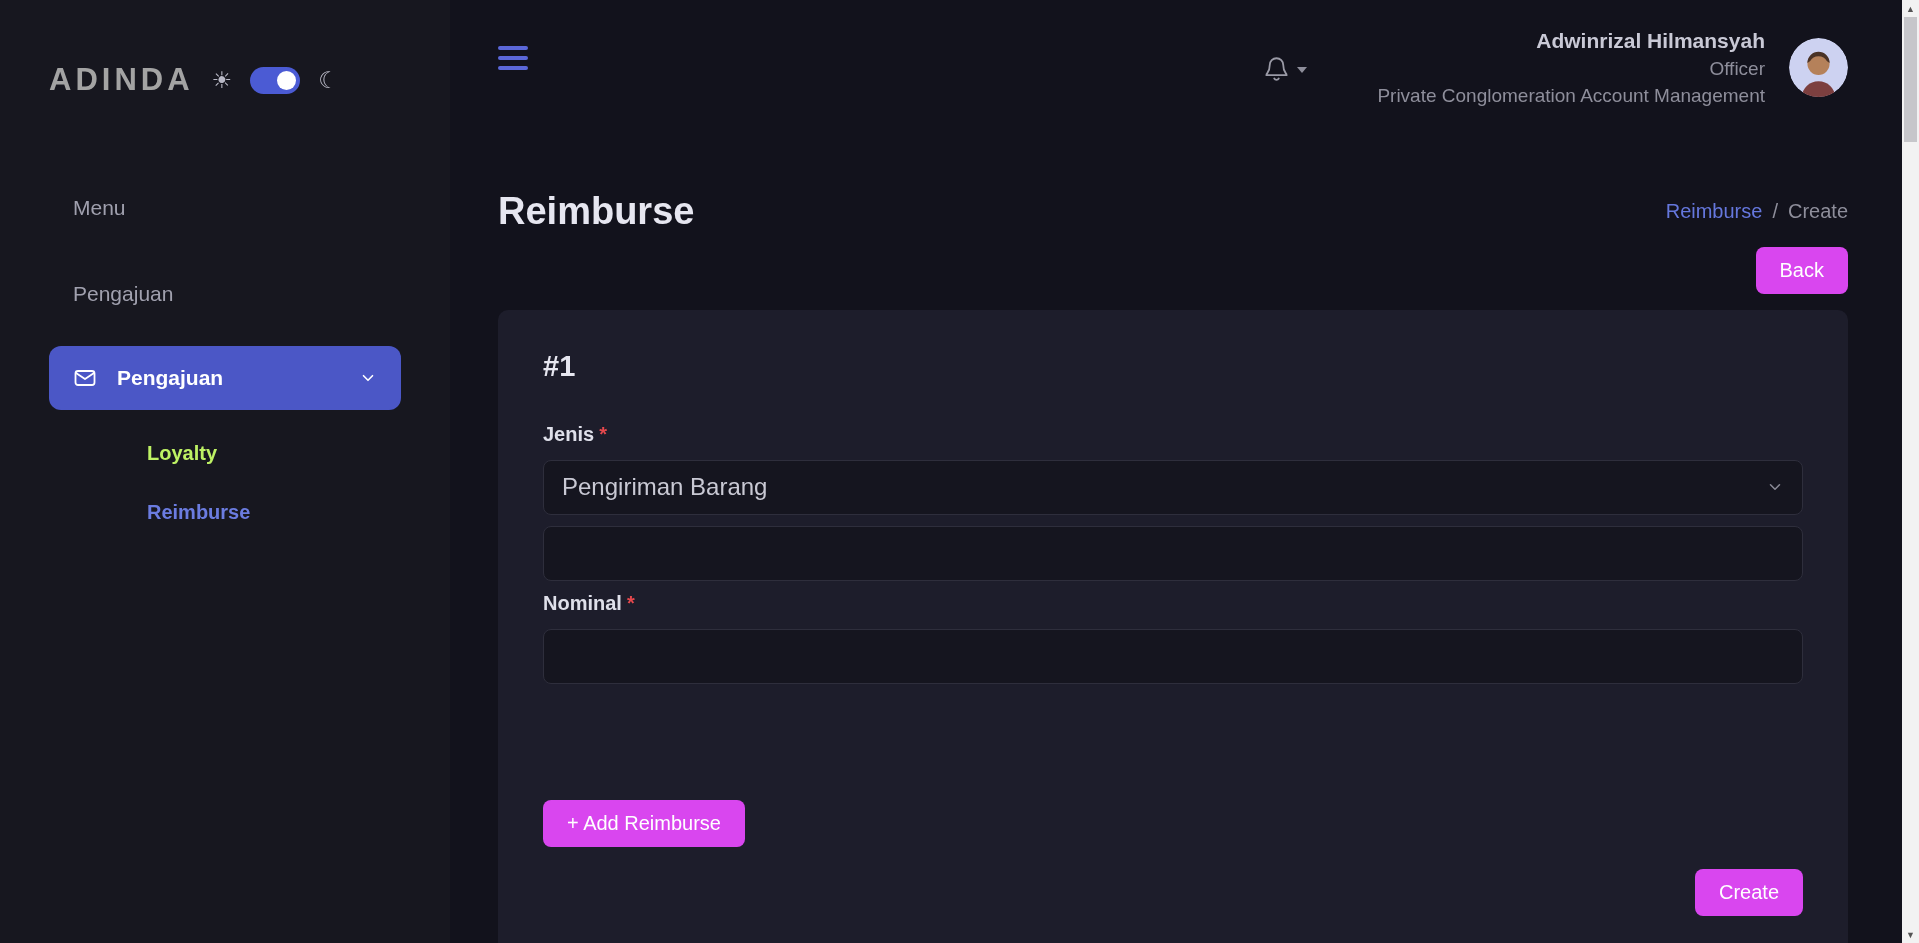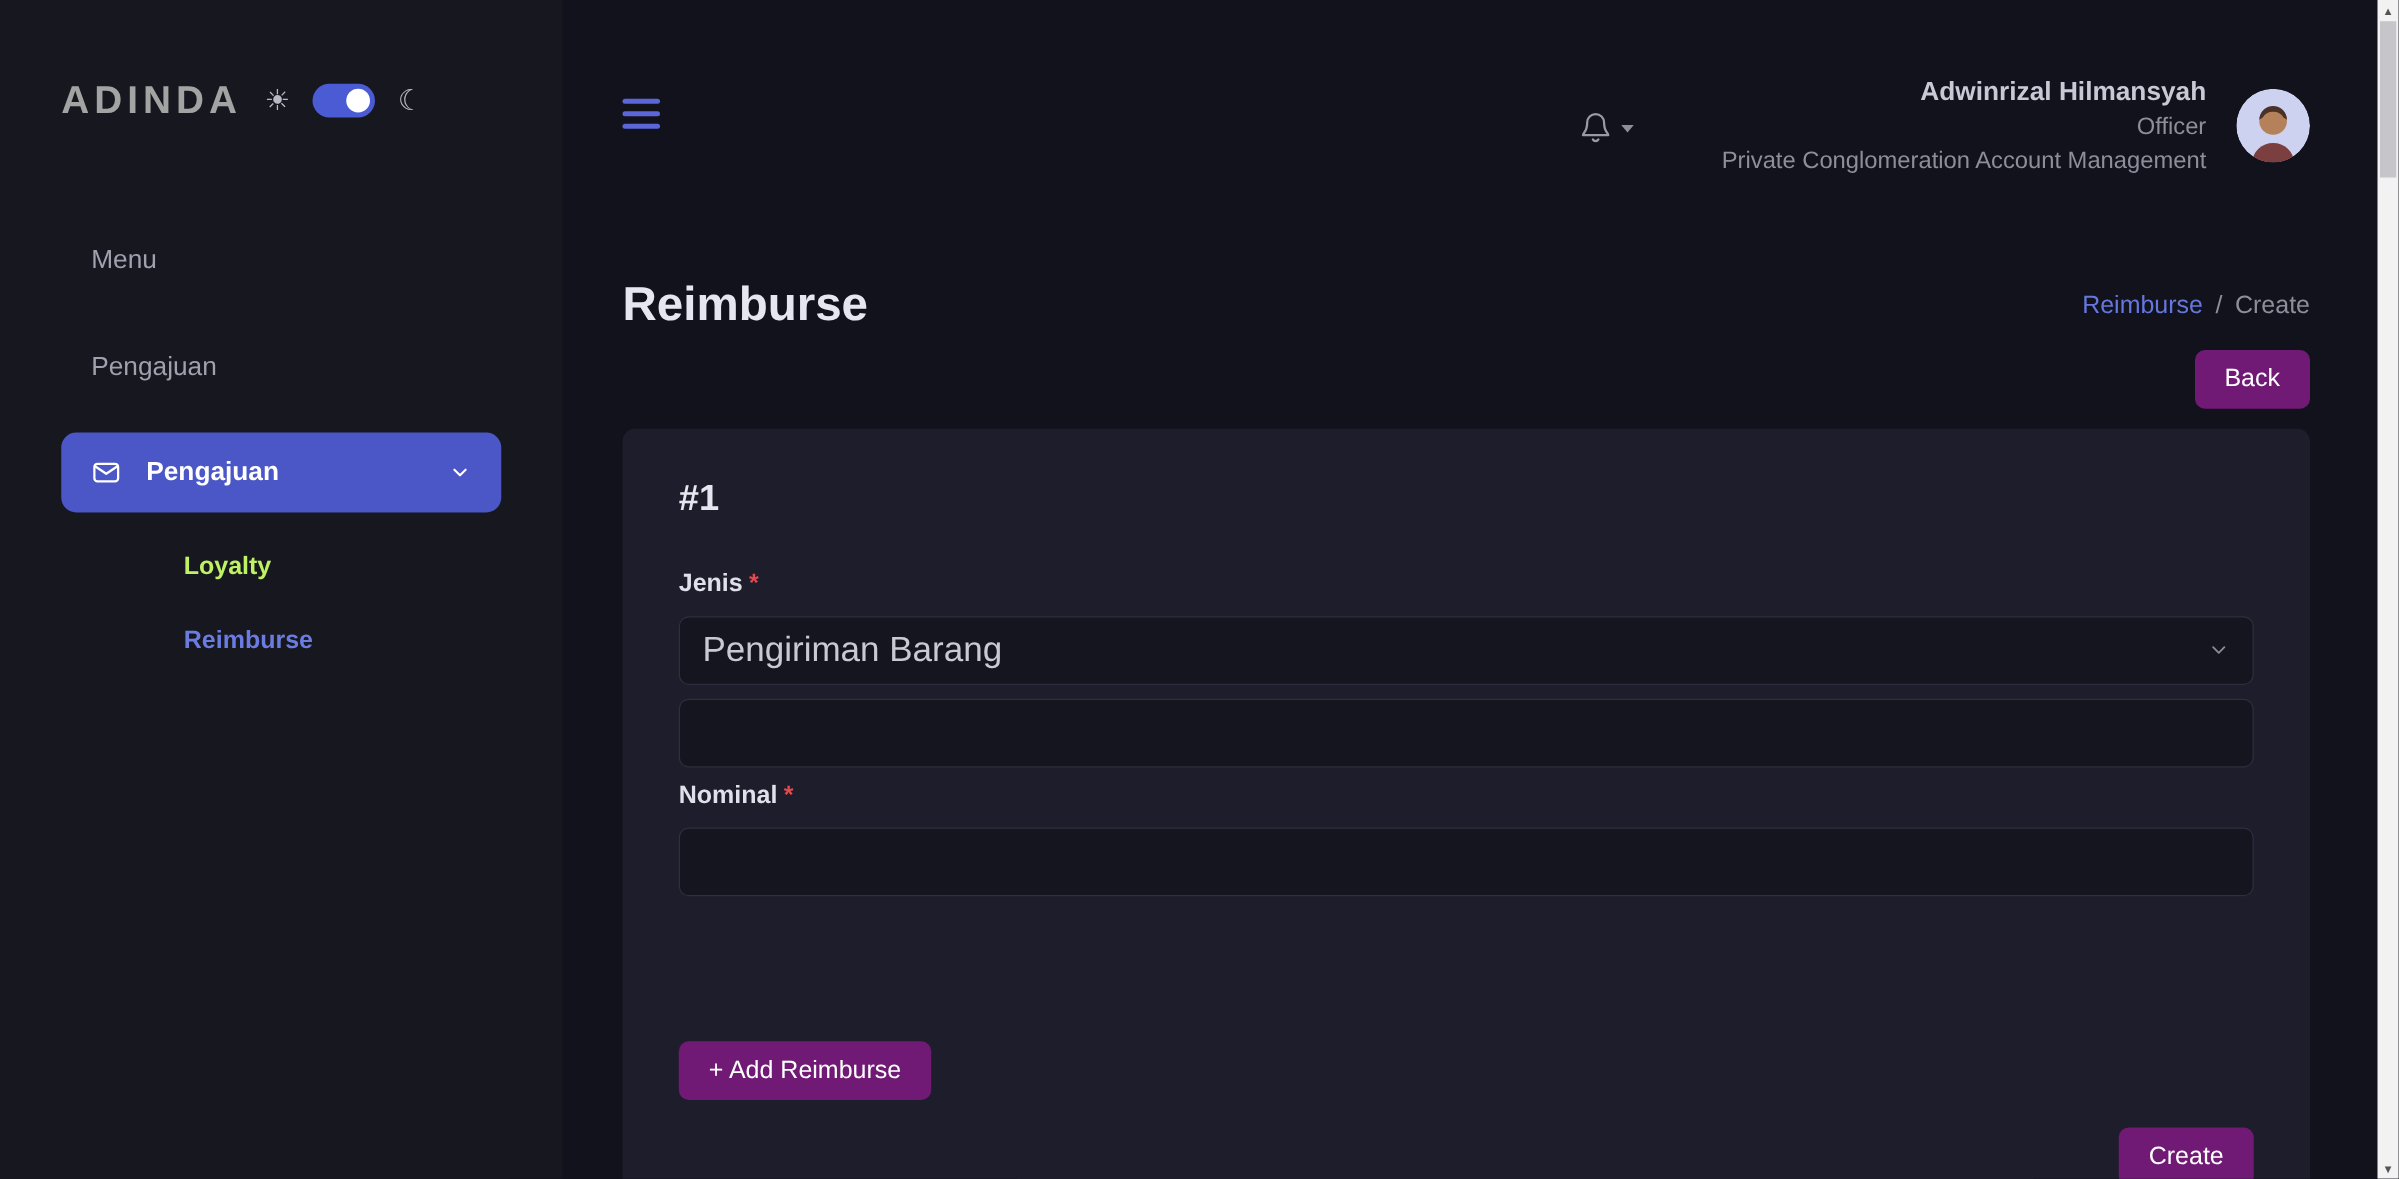--- a/index.html
+++ b/index.html
@@ -26,48 +26,48 @@
 
   .nav-active { margin:40px 49px 0; height:64px; background:#4b57c6; border-radius:12px;
     display:flex; align-items:center; padding:0 24px; gap:20px; color:#ffffff; font-size:21px; font-weight:600; cursor:pointer; }
   .nav-active .chev { margin-left:auto; display:flex; }
 
   .sub-item { margin:32px 0 0 147px; color:#bef264; font-size:20px; cursor:pointer;font-weight:bold; }
   .sub-item.current { margin-top:36px; color:#6b7ce0; font-weight:700; }
 
   
   .main { flex:1; padding:0 54px 0 48px; }
-  .topbar { display:flex; align-items:flex-start; justify-content:space-between; padding-top:26px;margin-top:33px; }
+  .topbar { display:flex; align-items:flex-start; justify-content:space-between; padding-top:26px; }
   .hamburger { margin-top:20px; display:flex; flex-direction:column; gap:6px; cursor:pointer; }
   .hamburger i { width:30px; height:4px; background:#5b67d8; border-radius:2px; }
   .topbar-right { display:flex; align-items:center; gap:24px; }
   .bell-wrap { display:flex; align-items:center; gap:7px; margin-right:46px; margin-top:4px; cursor:pointer; }
   .caret { width:0; height:0; border-left:5px solid transparent; border-right:5px solid transparent; border-top:6px solid #8e8e9b; }
   .user-info { text-align:right; line-height:1.42; }
   .user-name { color:#c9c9d6; font-size:21px; font-weight:700; }
   .user-sub { color:#8e8e9b; font-size:19px; }
   .avatar { width:59px; height:59px; border-radius:50%; overflow:hidden; flex-shrink:0; cursor:pointer; }
 
   .page-head { display:flex; justify-content:space-between; align-items:center; margin-top:80px; }
   .page-title { font-size:38px; color:#e6e6f0; font-weight:700; }
   .breadcrumb { font-size:20px; color:#8e8e9b; display:flex; gap:10px; align-items:center; }
   .breadcrumb .parent { color:#6577dd; cursor:pointer; }
 
   .back-row { display:flex; justify-content:flex-end; margin-top:14px; }
-  .btn { background:#701a75; color:#ffffff; border:none; border-radius:8px; font-size:20px;
+  .btn { background:#d946ef; color:#ffffff; border:none; border-radius:8px; font-size:20px;
     padding:12px 24px; font-family:inherit; cursor:pointer; }
 
   
   .card { margin-top:16px; background:#1d1d2b; border-radius:10px; padding:40px 45px 37px; }
   .item-number { font-size:29px; color:#e6e6f0; font-weight:800; }
   .form-grid { display:grid; grid-template-columns:1fr; column-gap:24px; row-gap:50px; margin-top:40px;gap:11px; }
   .field label { display:block; font-size:20px; font-weight:700; color:#dfe0ea; margin-bottom:14px; }
   .req { color:#e5484d; margin-left:5px; font-weight:700; }
   .control { height:55px; background:#15151f; border:1px solid #2e2e3c; border-radius:8px; width:100%; }
-  .select { display:flex; align-items:center; justify-content:space-between; padding:0 18px; color:#c9c9d4; font-size:28px; cursor:pointer; }
+  .select { display:flex; align-items:center; justify-content:space-between; padding:0 18px; color:#c9c9d4; font-size:24px; cursor:pointer; }
   input.control { padding:0 18px; color:#c9c9d4; font-size:20px; font-family:inherit; outline:none; }
   .file { display:flex; align-items:stretch; overflow:hidden; cursor:pointer; }
   .file .choose { background:#e4e4e7; color:#3f3f49; display:flex; align-items:center; padding:0 19px; font-size:20px; flex-shrink:0; }
   .file .nofile { display:flex; align-items:center; padding:0 19px; color:#c6c6d0; font-size:20px; }
 
   .add-btn { margin-top:116px; }
   .create-row { display:flex; justify-content:flex-end; margin-top:22px; }
 
   
   .scrollbar { width:17px; flex-shrink:0; background:#f2f2f2; position:relative; }

